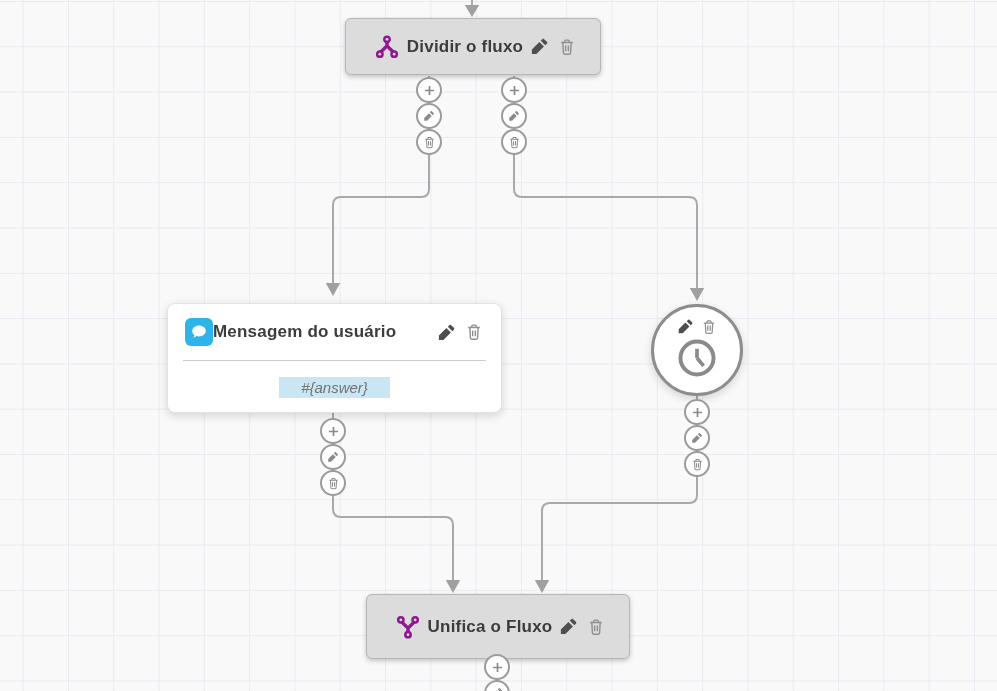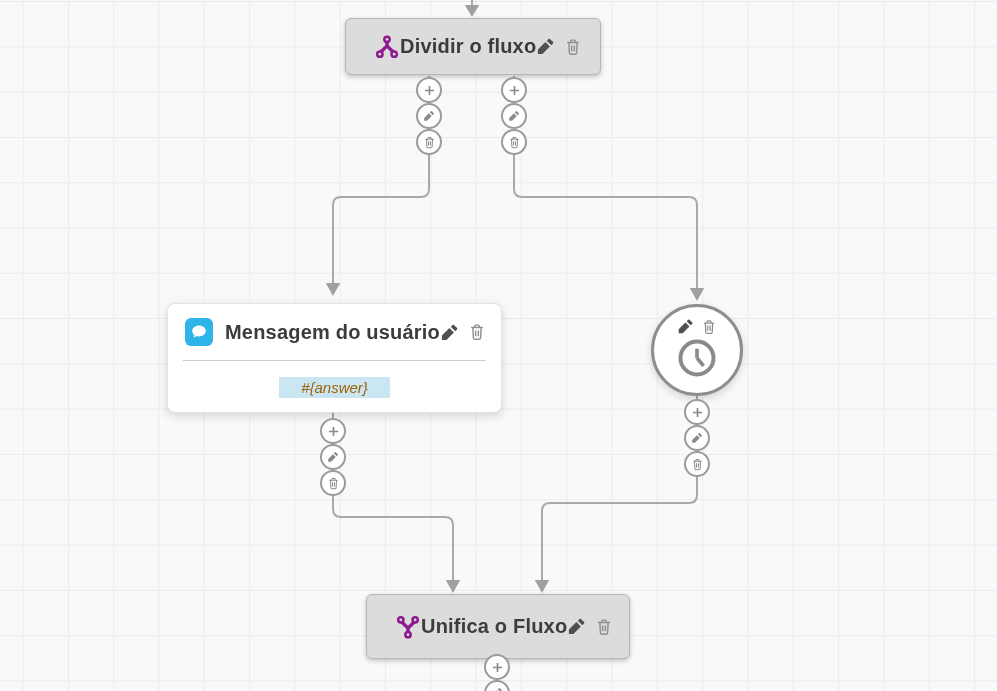--- a/index.html
+++ b/index.html
@@ -20,21 +20,21 @@
   .wires polygon{fill:#a0a0a0;stroke:none;}
 
   
   .node{position:absolute;box-sizing:border-box;}
   .node-gray{
     display:flex;align-items:center;
     background:#dcdcdc;border:1px solid #b6b6b6;border-radius:6px;
     box-shadow:0 2px 5px rgba(0,0,0,.22);
     padding:0 24px 0 28px;
   }
-  .node-title{font-size:20px;font-weight:bold;color:#3c3c3c;flex:1;text-align:center;letter-spacing:.2px;white-space:nowrap;}
+  .node-title{font-size:17px;font-weight:bold;color:#3c3c3c;flex:1;text-align:center;letter-spacing:.2px;white-space:nowrap;}
   .hdr-btn{background:none;border:none;padding:0;margin:0;cursor:pointer;display:flex;align-items:center;}
   .hdr-btn + .hdr-btn{margin-left:9px;}
   .ic{display:block;}
   .ic-pencil-dark{color:#4f4f4f;}
   .ic-trash-gray{color:#8f8f8f;}
   .accent{color:#8e188e;}
 
   #node-split{left:345px;top:18px;width:256px;height:57px;}
   #node-merge{left:366px;top:594px;width:264px;height:65px;}
 
@@ -42,24 +42,24 @@
   #node-message{
     left:167px;top:303px;width:335px;height:110px;
     background:#ffffff;border:1px solid #e2e2e2;border-radius:8px;
     box-shadow:0 3px 10px rgba(0,0,0,.15);
   }
   #node-message .header{display:flex;align-items:center;height:56px;padding:0 18px 0 17px;box-sizing:border-box;}
   .msg-type-icon{
     width:28px;height:28px;border-radius:6px;background:#2db4e8;
     display:flex;align-items:center;justify-content:center;flex:none;color:#ffffff;
   }
-  #node-message .node-title{margin-left:12px;text-align:left;}
+  #node-message .node-title{text-align:left;}
   .divider{border-top:1px solid #cccccc;margin:0 15px;}
   #node-message .body{height:52px;display:flex;align-items:center;justify-content:center;}
-  .var-chip{font-style:italic;font-size:15px;color:#a16207;background:#c9e6f2;padding:1px 22px;line-height:19px;}
+  .var-chip{font-style:italic;font-size:15px;color:#737373;background:#c9e6f2;padding:1px 22px;line-height:19px;}
 
   
   #node-timer{
     left:651px;top:304px;width:92px;height:92px;border-radius:50%;
     background:#ffffff;border:3px solid #8d8d8d;
     box-shadow:0 3px 8px rgba(0,0,0,.15);
     display:flex;flex-direction:column;align-items:center;
   }
   #node-timer .timer-actions{display:flex;align-items:center;margin-top:11px;}
   #node-timer .timer-actions .hdr-btn + .hdr-btn{margin-left:7px;}

